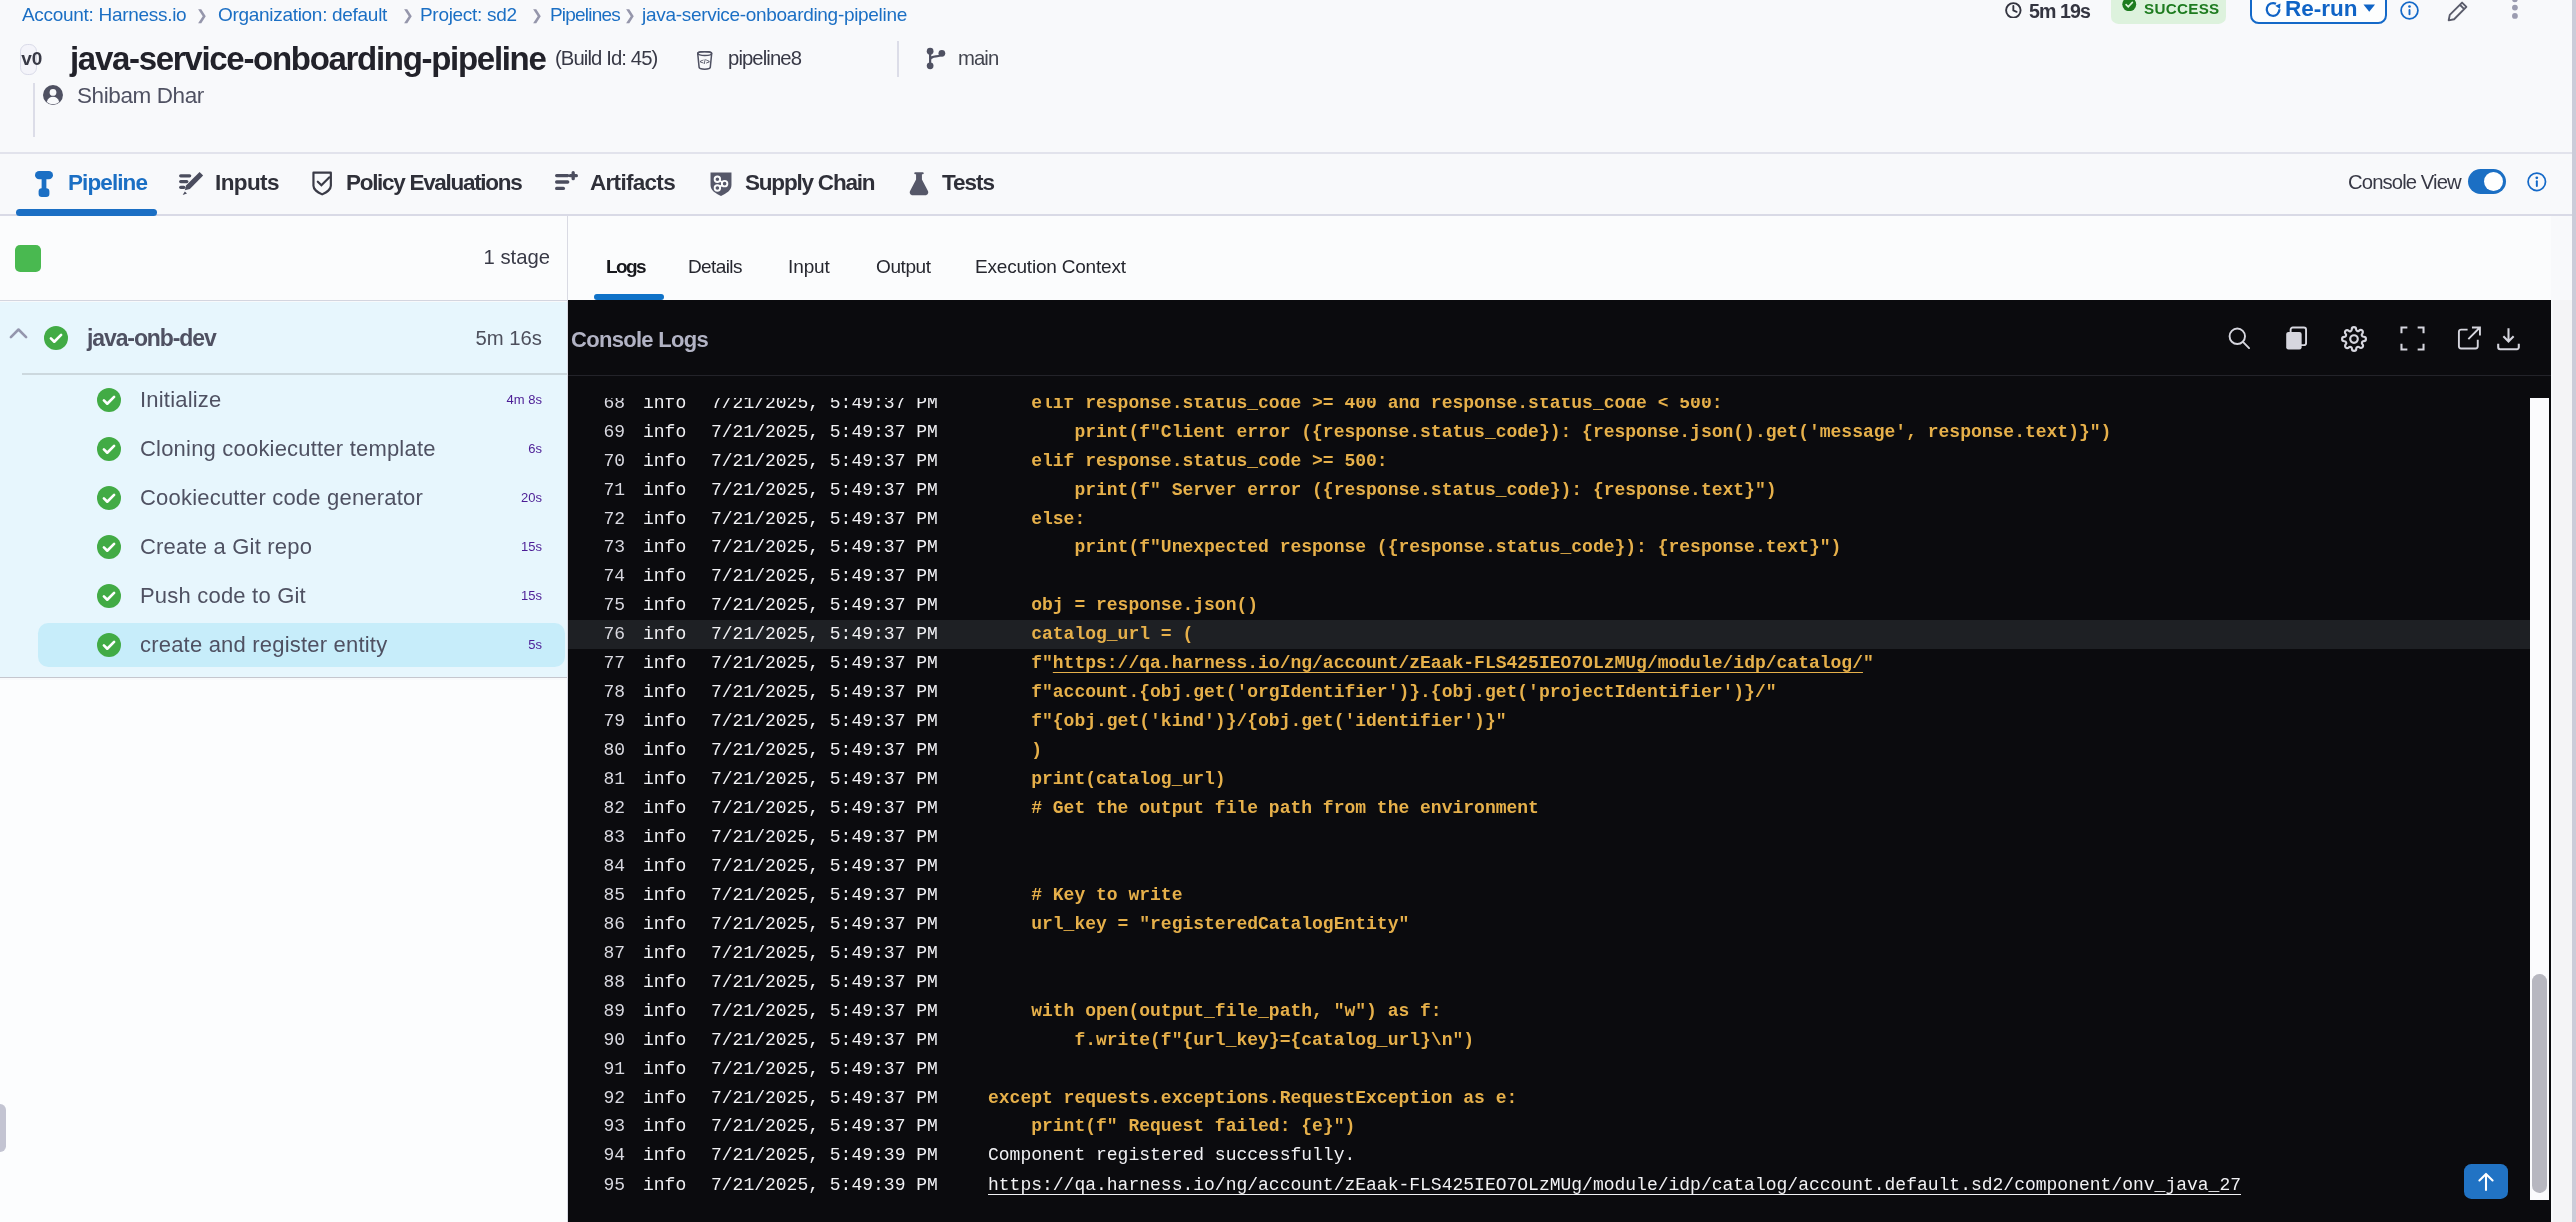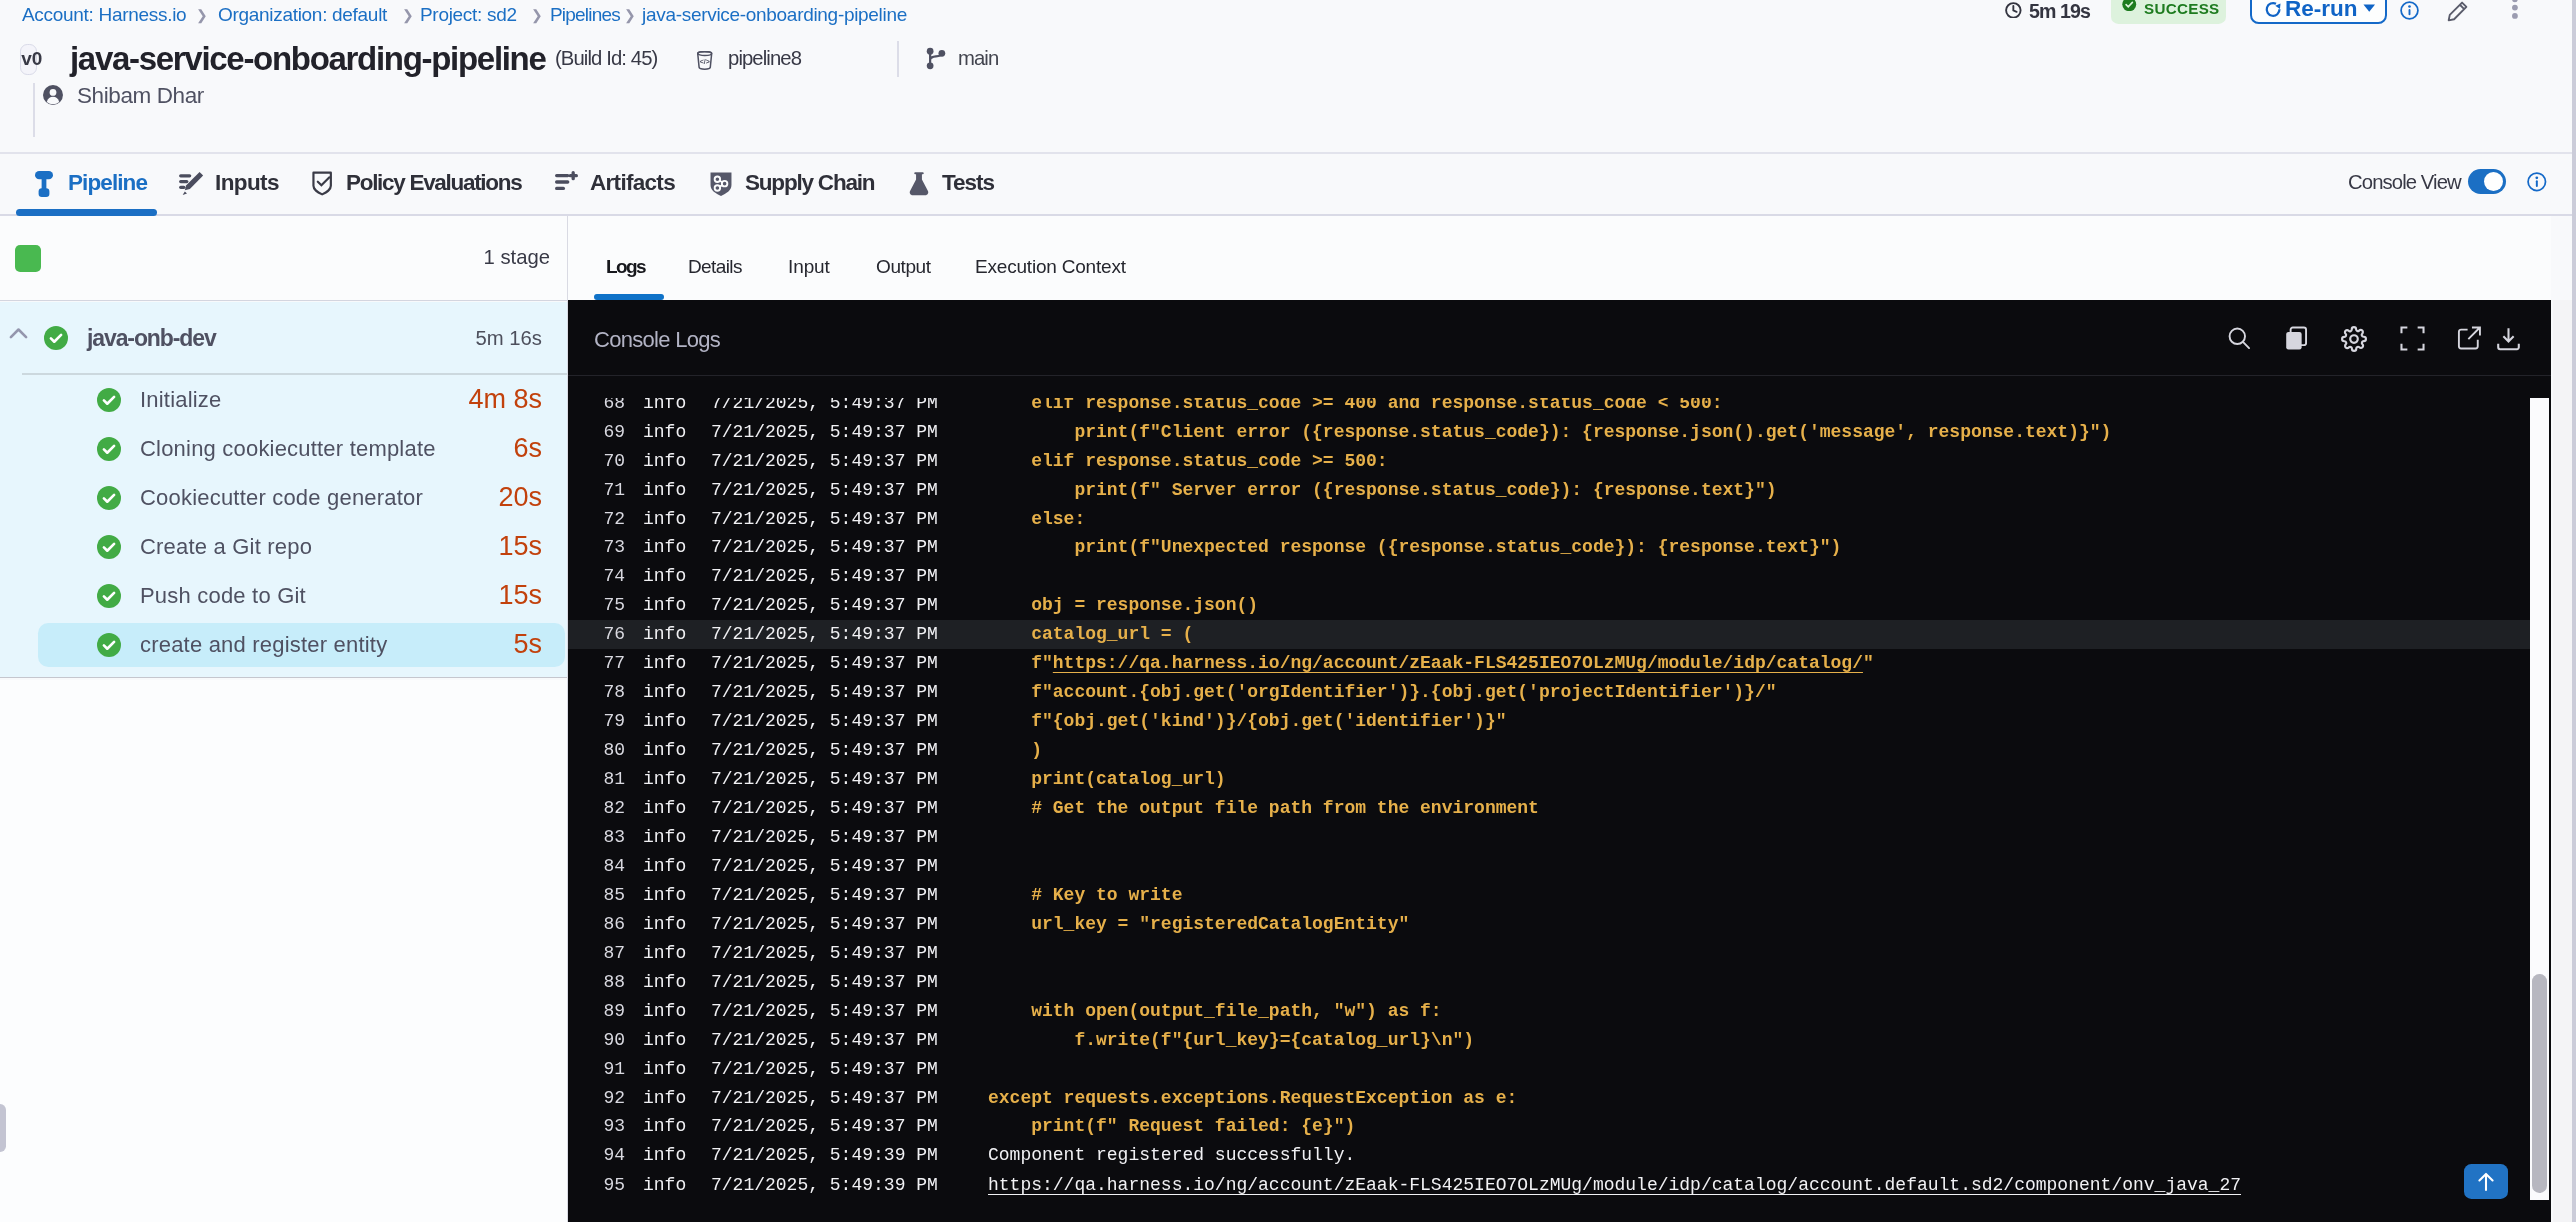--- a/index.html
+++ b/index.html
@@ -35,33 +35,33 @@
 .sb-top{position:absolute;left:0;top:216px;width:567px;height:85px;background:#fbfcfd;border-bottom:1.5px solid #d4d5df}
 .gsq{position:absolute;left:14.5px;top:245px;width:26px;height:27px;border-radius:5.1px;background:#49b950}
 .onestage{position:absolute;right:2026px;top:246px;font-size:20.3px;color:#383946;text-align:right}
 .sb-blue{position:absolute;left:0;top:302px;width:567px;height:376px;background:#e7f6fd;border-bottom:1.5px solid #c5c6ce}
 .sb-white{position:absolute;left:0;top:680px;width:567px;height:543px;background:#fcfdfe}
 .stage-name{position:absolute;left:87px;top:325px;font-size:23px;color:#4f5162;font-weight:bold;letter-spacing:-1.1px}
 .stage-dur{position:absolute;right:2034px;top:327px;font-size:20.3px;color:#4d4f5c}
 .sb-sep{position:absolute;left:22px;top:373px;width:545px;height:1.5px;background:#ccd8de}
 .selrow{position:absolute;left:38px;top:623px;width:527px;height:44px;border-radius:10.2px;background:#c7edfa}
 .slab{position:absolute;left:140px;font-size:22px;color:#4f5162;line-height:29px;letter-spacing:0.2px}
-.sdur{position:absolute;right:2034px;font-size:27px;color:#c2410c;line-height:25px}
+.sdur{position:absolute;right:2034px;font-size:13px;color:#4c1d95;line-height:25px}
 .ic{position:absolute}
 .handle{position:absolute;left:0;top:1104px;width:5.8px;height:48px;background:#c3c4d2;border-radius:0 5.8px 5.8px 0}
 .vdiv{position:absolute;left:567px;top:216px;width:1.5px;height:1007px;background:#d9dae3}
 
 .rtabs{position:absolute;left:568px;top:216px;width:1983px;height:84px;background:#fbfcfd}
 .rtab{position:absolute;top:256px;font-size:19px;color:#26272f}
 .rtab.b{font-weight:bold;color:#17181d}
 .runder{position:absolute;left:594px;top:294px;width:70px;height:5.8px;background:#0f72c8;border-radius:2.9px}
 
 .console{position:absolute;left:568px;top:300px;width:1983px;height:923px;background:#0b0b0e;overflow:hidden}
 .chead{position:absolute;left:0;top:0;width:1983px;height:76px;border-bottom:1.5px solid #232329}
-.ctitle{position:absolute;left:26px;top:27px;font-size:22px;font-weight:normal;color:#b2b3c4;letter-spacing:-0.7px}
+.ctitle{position:absolute;left:3px;top:27px;font-size:22px;font-weight:bold;color:#b2b3c4;letter-spacing:-0.7px}
 .cico{position:absolute;top:26px}
 .hl{position:absolute;left:0;top:222px;width:1962px;height:29px;background:#1e2024}
 .lwrap{position:absolute;left:0;top:98px;width:1983px;height:825px;overflow:hidden}
 .lr{position:absolute;left:0;width:1983px;height:29px;line-height:29px;font-family:"Liberation Mono",monospace;font-size:18px;white-space:pre}
 .ln{position:absolute;left:0;width:57px;text-align:right;color:#d9d9e0}
 .li{position:absolute;left:75px;color:#f1f1f4}
 .lt{position:absolute;left:143px;color:#f1f1f4}
 .c{position:absolute;left:420px;color:#e6b04a;font-weight:bold}
 .c.w{color:#f1f1f4;font-weight:normal}
 .lnk{text-decoration:underline;text-underline-offset:3.6px}

